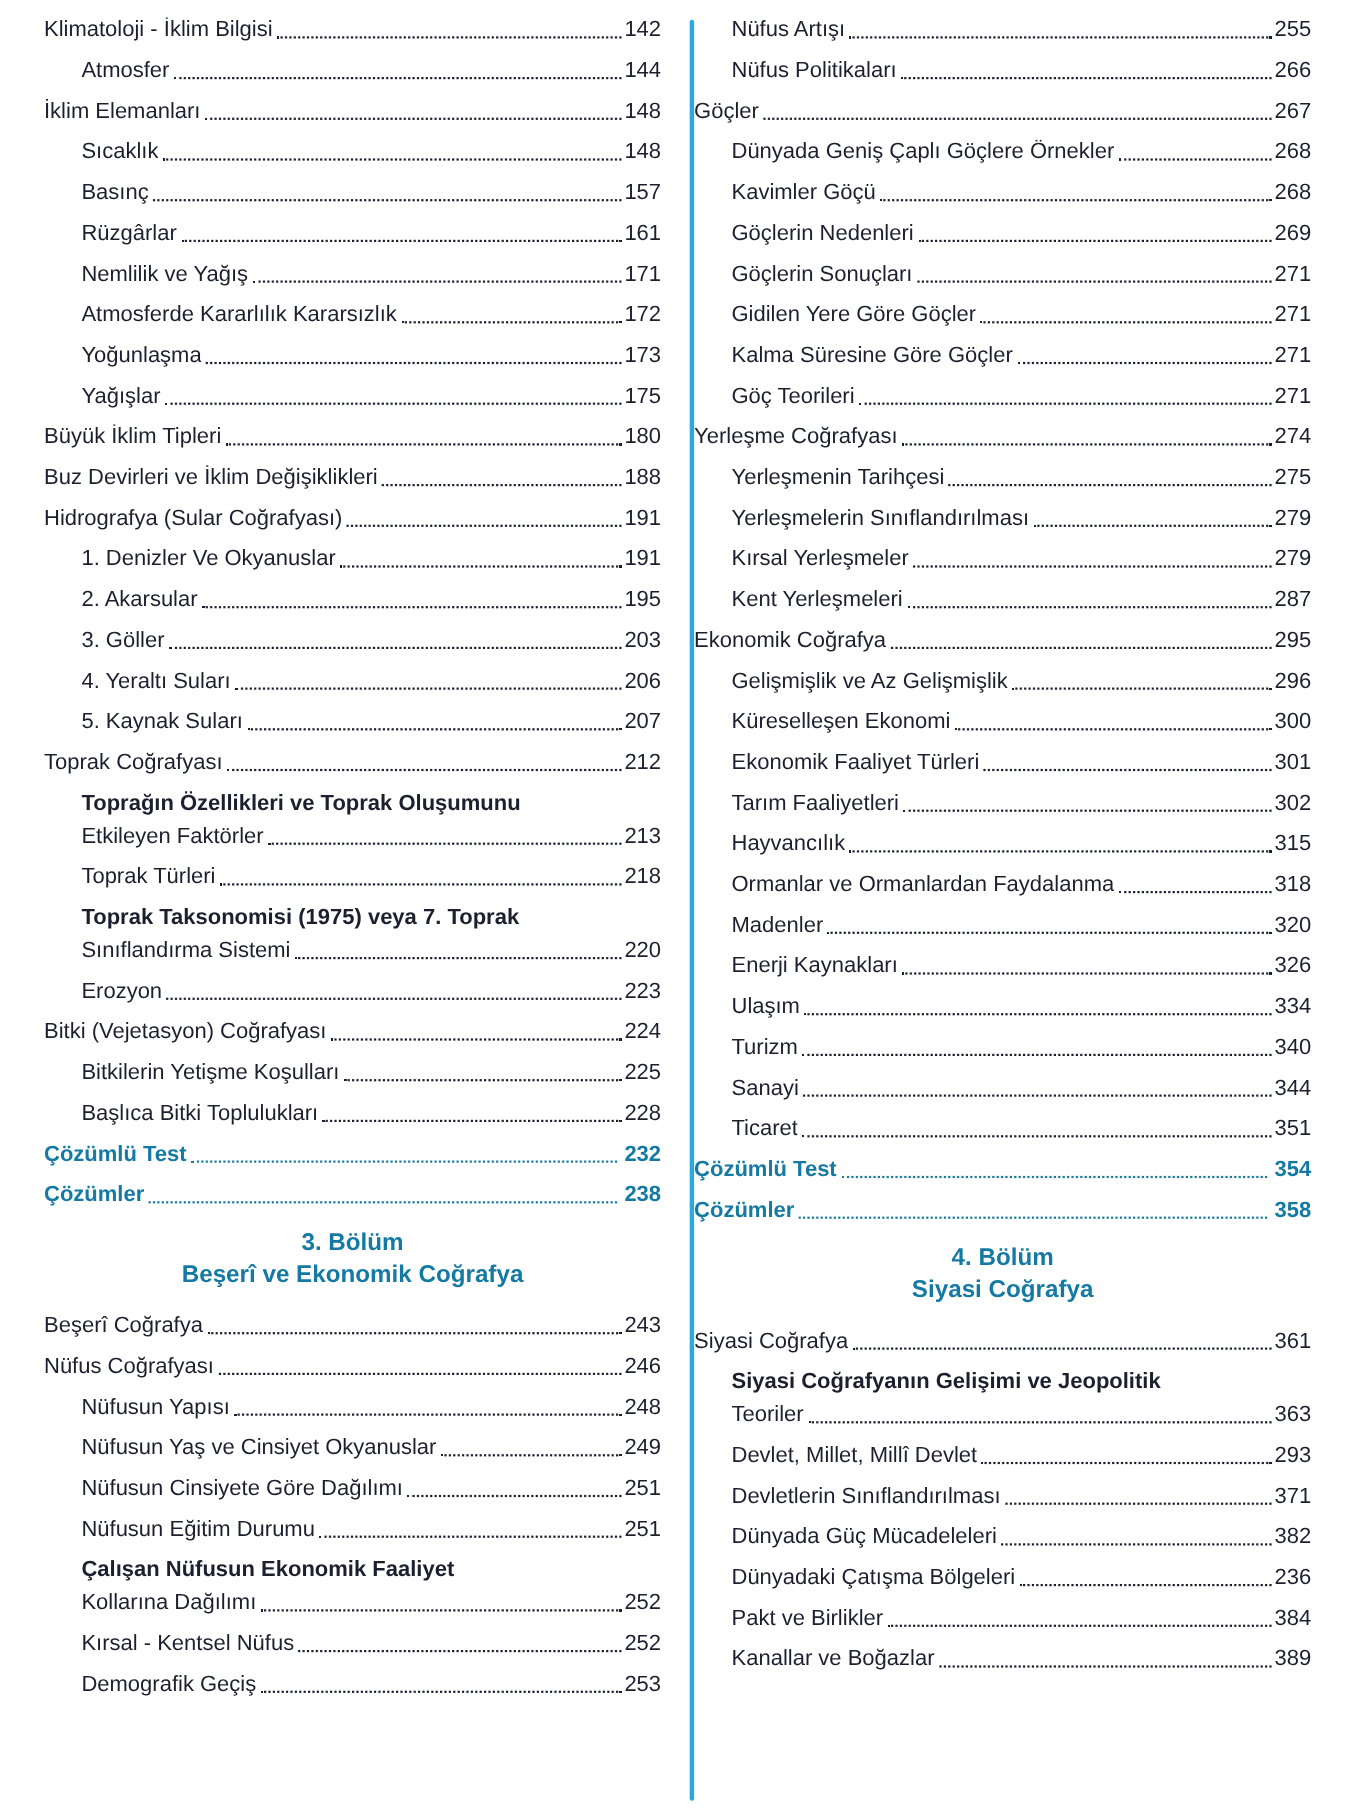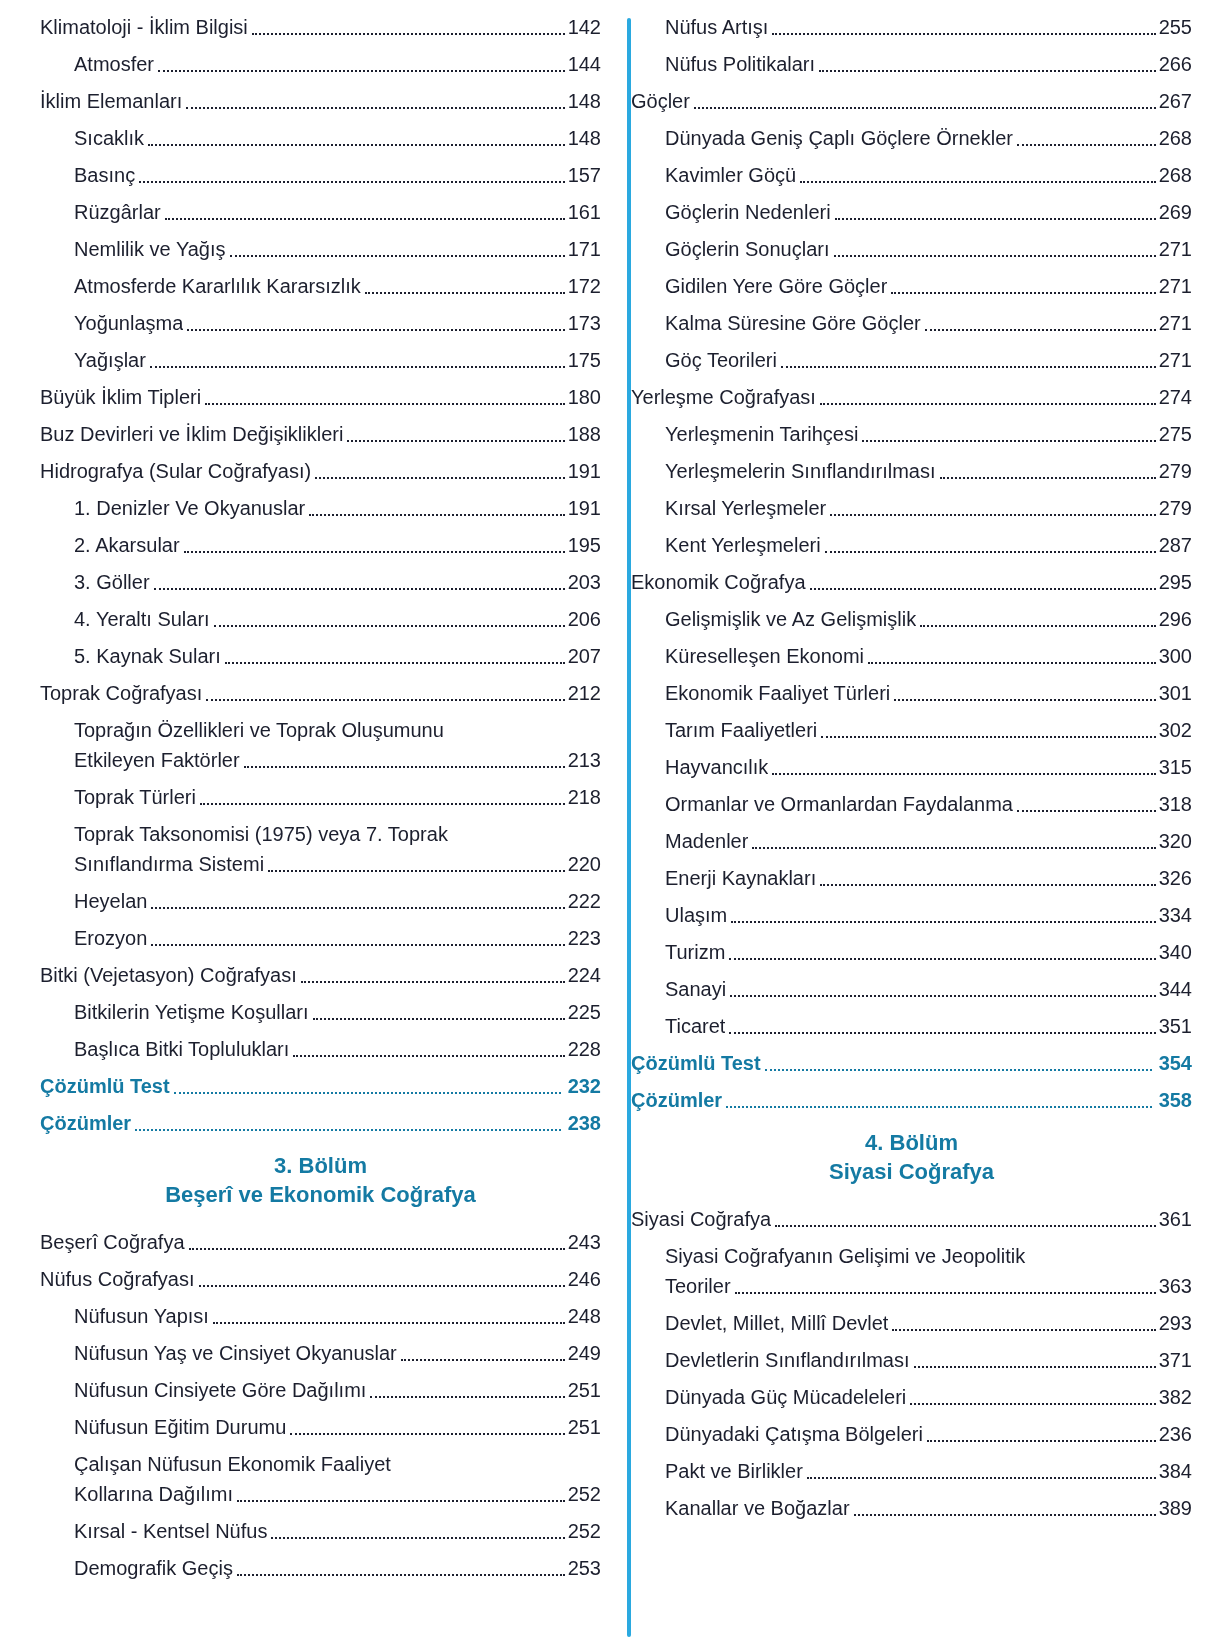--- a/index.html
+++ b/index.html
@@ -31,21 +31,21 @@
     border-radius:2px;
     margin:2px 0;
   }
   .entry{
     font-size:20px;
     line-height:23px;
     margin-bottom:14px;
     color:var(--text);
   }
   .entry.lvl1{padding-left:34px;}
-  .entry .line1{margin-bottom:7px;}
+  .entry .line1{margin-bottom:7px;font-weight:bold;}
   .leader-line{
     display:flex;
     align-items:flex-end;
   }
   .leader-line .title{white-space:nowrap;flex:0 1 auto;overflow:hidden;}
   .leader-line .dots{
     flex:1 1 auto;
     min-width:10px;
     border-bottom:2px dotted var(--text);
     margin:0 3px 4px 4px;
@@ -225,27 +225,20 @@
       <div class="entry lvl1">
         <div class="line1">Toprak Taksonomisi (1975) veya 7. Toprak</div>
         <div class="leader-line">
           <span class="title">Sınıflandırma Sistemi</span>
           <span class="dots"></span>
           <span class="pagenum">220</span>
         </div>
       </div>
       <div class="entry lvl1">
         <div class="leader-line">
-          <span class="title">Heyelan</span>
-          <span class="dots"></span>
-          <span class="pagenum">222</span>
-        </div>
-      </div>
-      <div class="entry lvl1">
-        <div class="leader-line">
           <span class="title">Erozyon</span>
           <span class="dots"></span>
           <span class="pagenum">223</span>
         </div>
       </div>
       <div class="entry lvl0">
         <div class="leader-line">
           <span class="title">Bitki (Vejetasyon) Coğrafyası</span>
           <span class="dots"></span>
           <span class="pagenum">224</span>

